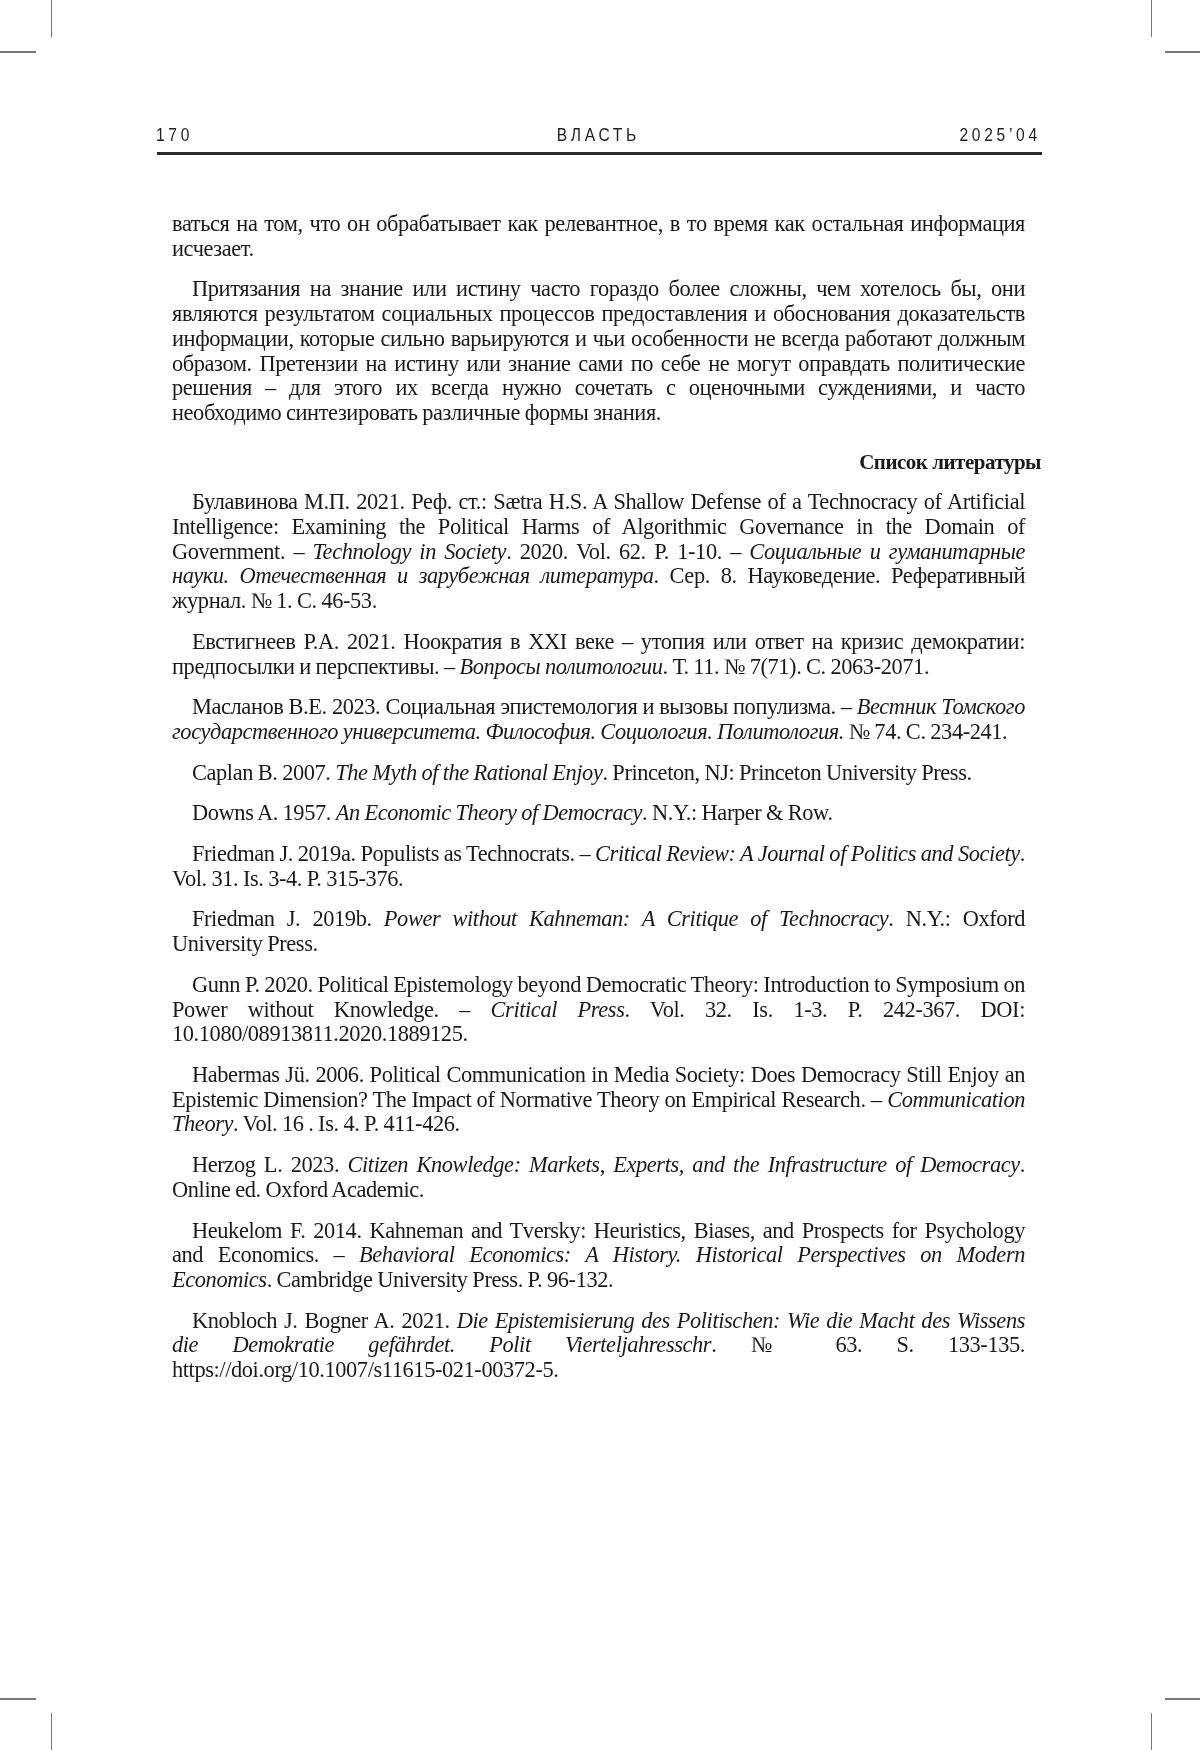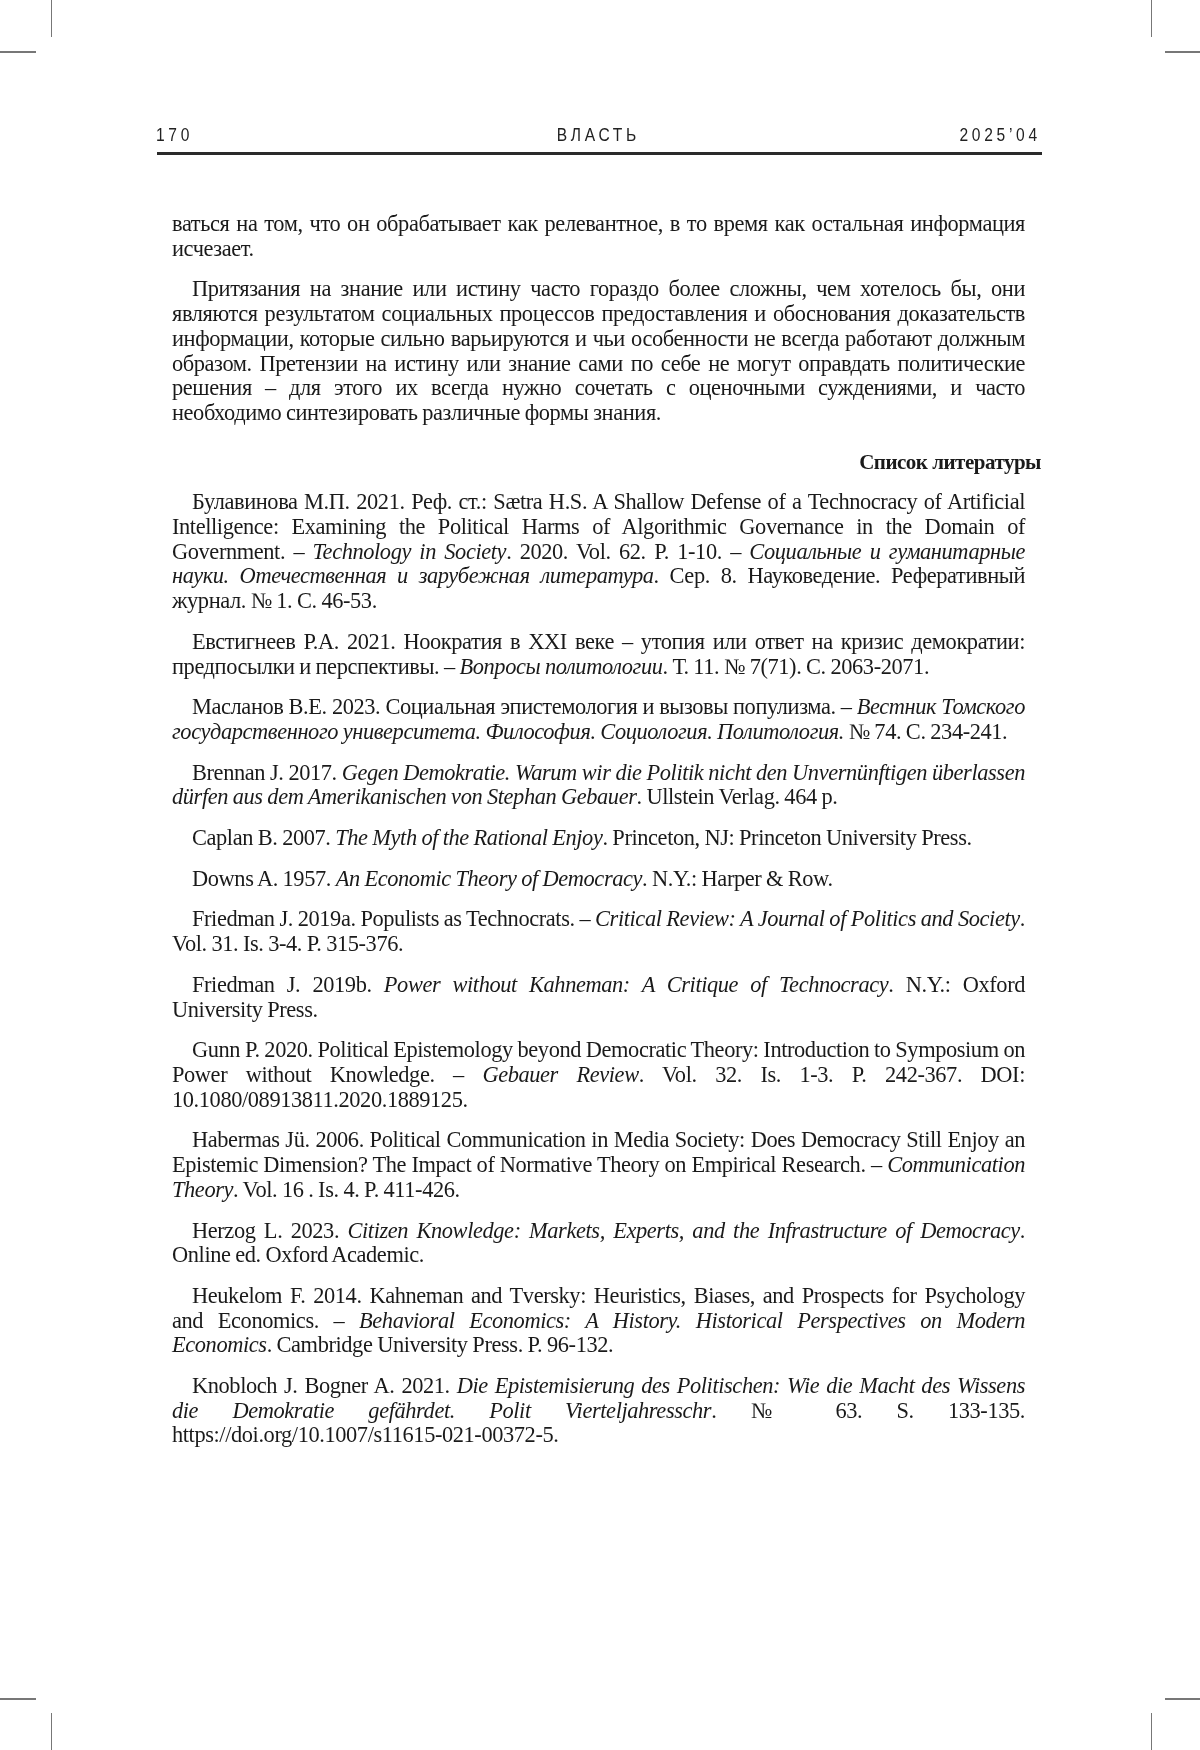--- a/index.html
+++ b/index.html
@@ -50,24 +50,23 @@
 <div class="column">
   <p class="p">ваться на том, что он обрабатывает как релевантное, в то время как остальная информация исчезает.</p>
   <p class="p indent">Притязания на знание или истину часто гораздо более сложны, чем хотелось бы, они являются результатом социальных процессов предоставления и обоснования доказательств информации, которые сильно варьируются и чьи особенности не всегда работают должным образом. Претензии на истину или знание сами по себе не могут оправдать политические решения – для этого их всегда нужно сочетать с оценочными суждениями, и часто необходимо синтезировать различные формы знания.</p>
 
   <p class="refs-title">Список литературы</p>
 
   <div id="refs">
       <p class="ref"><span>Булавинова М.П. 2021. Реф. ст.: Sætra H.S. A Shallow Defense of a Technocracy of Artificial Intelligence: Examining the Political Harms of Algorithmic Governance in the Domain of Government. – </span><i>Technology in Society</i><span>. 2020. Vol. 62. P. 1-10. – </span><i>Социальные и гуманитарные науки. Отечественная и зарубежная литература</i><span>. Сер. 8. Науковедение. Реферативный журнал. № 1. С. 46-53.</span></p>
       <p class="ref"><span>Евстигнеев Р.А. 2021. Ноократия в XXI веке – утопия или ответ на кризис демократии: предпосылки и перспективы. – </span><i>Вопросы политологии</i><span>. Т. 11. № 7(71). С. 2063-2071.</span></p>
       <p class="ref"><span>Масланов В.Е. 2023. Социальная эпистемология и вызовы популизма. – </span><i>Вестник Томского государственного университета. Философия. Социология. Политология.</i><span> № 74. С. 234-241.</span></p>
-      <p class="ref"><span>Brennan J. 2017. </span><i>Gegen Demokratie. Warum wir die Politik nicht den Unvernünftigen überlassen dürfen aus dem Amerikanischen von Stephan Gebauer</i><span>. Ullstein Verlag. 464 p.</span></p>
       <p class="ref"><span>Caplan B. 2007. </span><i>The Myth of the Rational Enjoy</i><span>. Princeton, NJ: Princeton University Press.</span></p>
       <p class="ref"><span>Downs A. 1957. </span><i>An Economic Theory of Democracy</i><span>. N.Y.: Harper &amp; Row.</span></p>
       <p class="ref"><span>Friedman J. 2019a. Populists as Technocrats. – </span><i>Critical Review: A Journal of Politics and Society</i><span>. Vol. 31. Is. 3-4. P. 315-376.</span></p>
       <p class="ref"><span>Friedman J. 2019b. </span><i>Power without Kahneman: A Critique of Technocracy</i><span>. N.Y.: Oxford University Press.</span></p>
-      <p class="ref"><span>Gunn P. 2020. Political Epistemology beyond Democratic Theory: Introduction to Symposium on Power without Knowledge. – </span><i>Gebauer Review</i><span>. Vol. 32. Is. 1-3. P. 242-367. DOI: 10.1080/08913811.2020.1889125.</span></p>
+      <p class="ref"><span>Gunn P. 2020. Political Epistemology beyond Democratic Theory: Introduction to Symposium on Power without Knowledge. – </span><i>Critical Press</i><span>. Vol. 32. Is. 1-3. P. 242-367. DOI: 10.1080/08913811.2020.1889125.</span></p>
       <p class="ref"><span>Habermas Jü. 2006. Political Communication in Media Society: Does Democracy Still Enjoy an Epistemic Dimension? The Impact of Normative Theory on Empirical Research. – </span><i>Communication Theory</i><span>. Vol. 16 . Is. 4. P. 411-426.</span></p>
       <p class="ref"><span>Herzog L. 2023. </span><i>Citizen Knowledge: Markets, Experts, and the Infrastructure of Democracy</i><span>. Online ed. Oxford Academic.</span></p>
       <p class="ref"><span>Heukelom F. 2014. Kahneman and Tversky: Heuristics, Biases, and Prospects for Psychology and Economics. – </span><i>Behavioral Economics: A History. Historical Perspectives on Modern Economics</i><span>. Cambridge University Press. P. 96-132.</span></p>
       <p class="ref"><span>Knobloch J. Bogner A. 2021. </span><i>Die Epistemisierung des Politischen: Wie die Macht des Wissens die Demokratie gefährdet. Polit Vierteljahresschr</i><span>. № 63. S. 133-135. https://doi.org/10.1007/s11615-021-00372-5.</span></p>
     </div>
 </div>
 
 </body></html>

